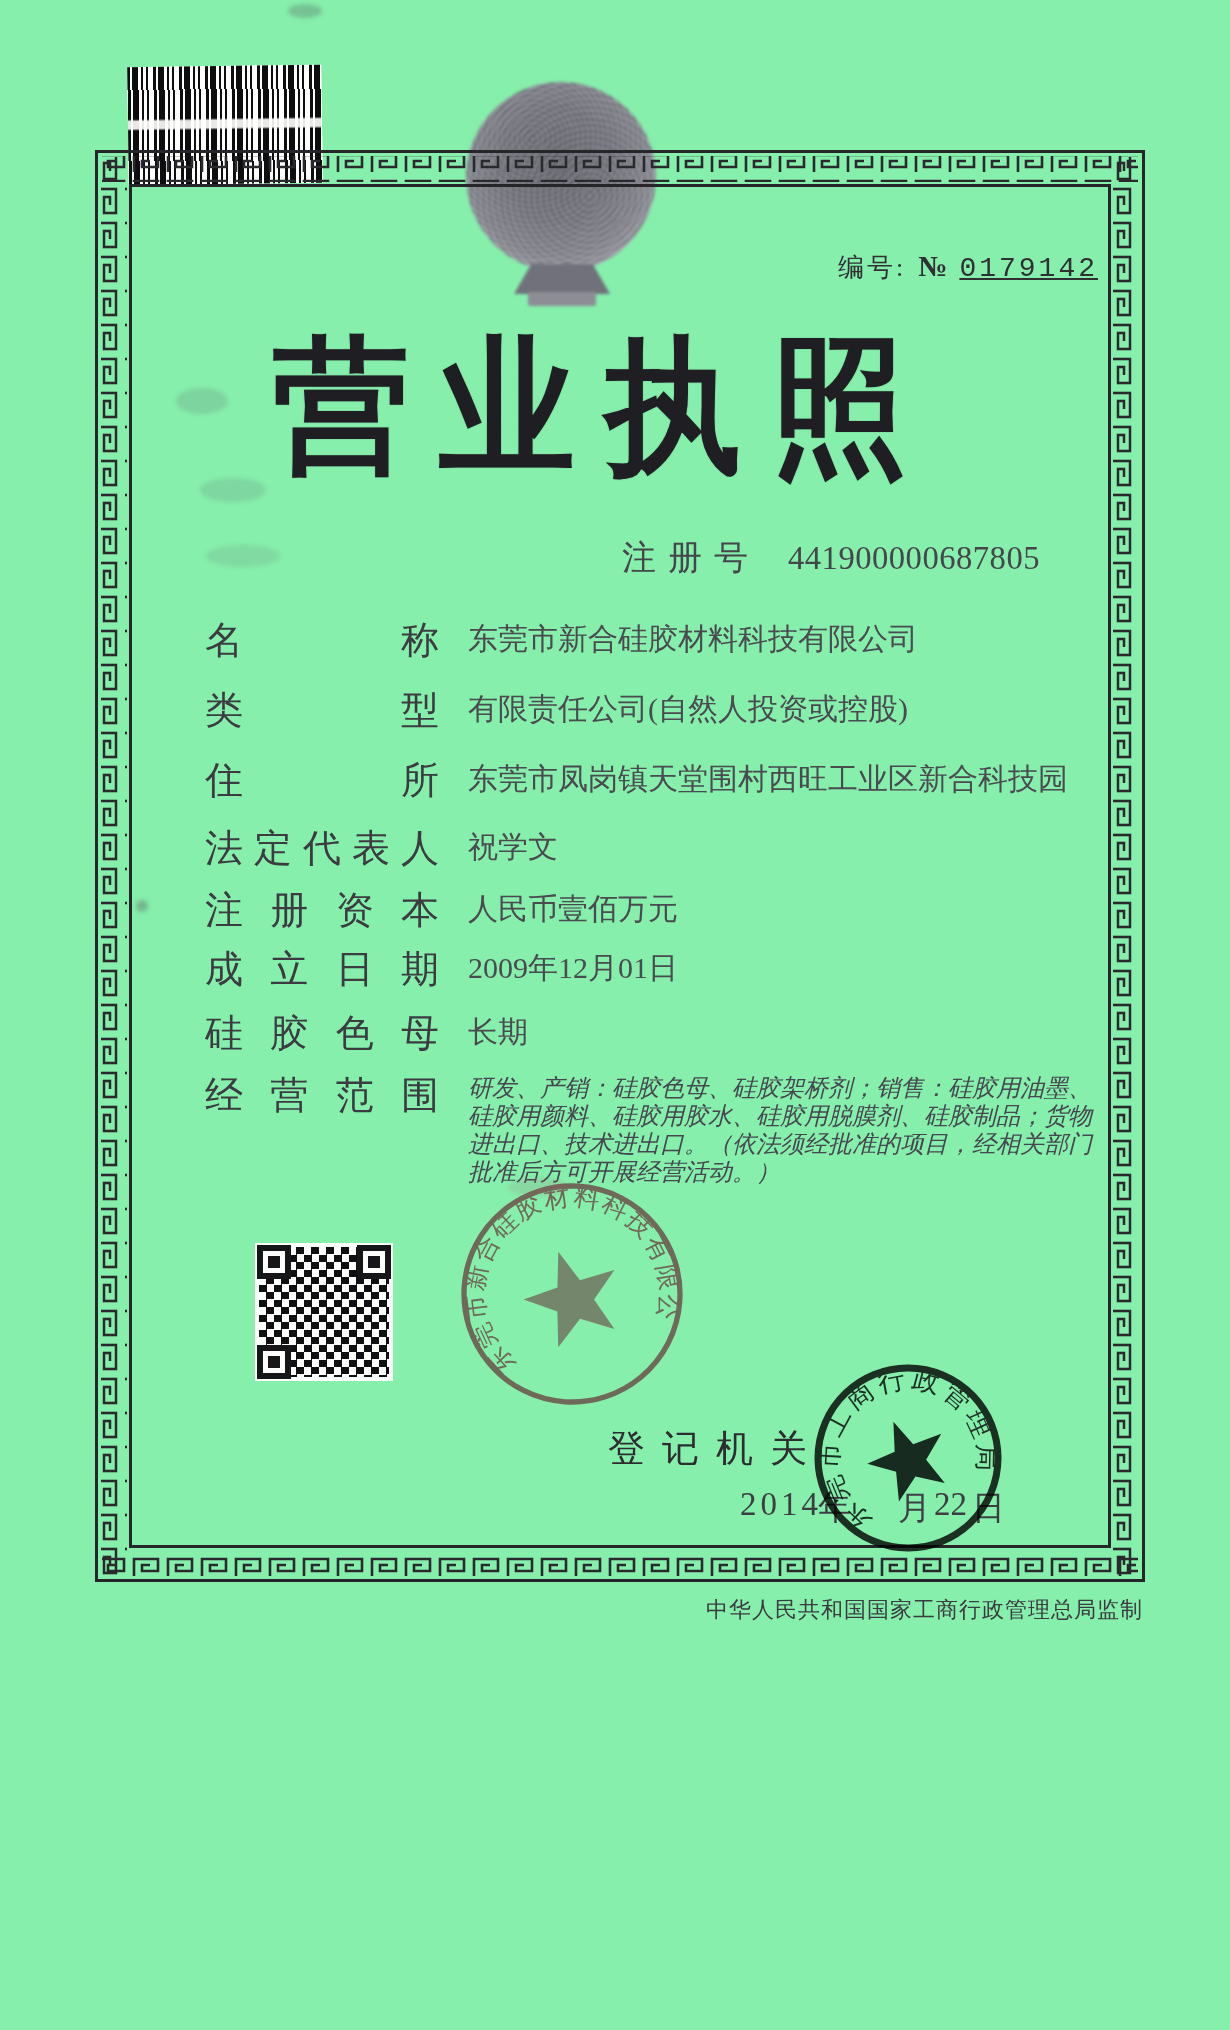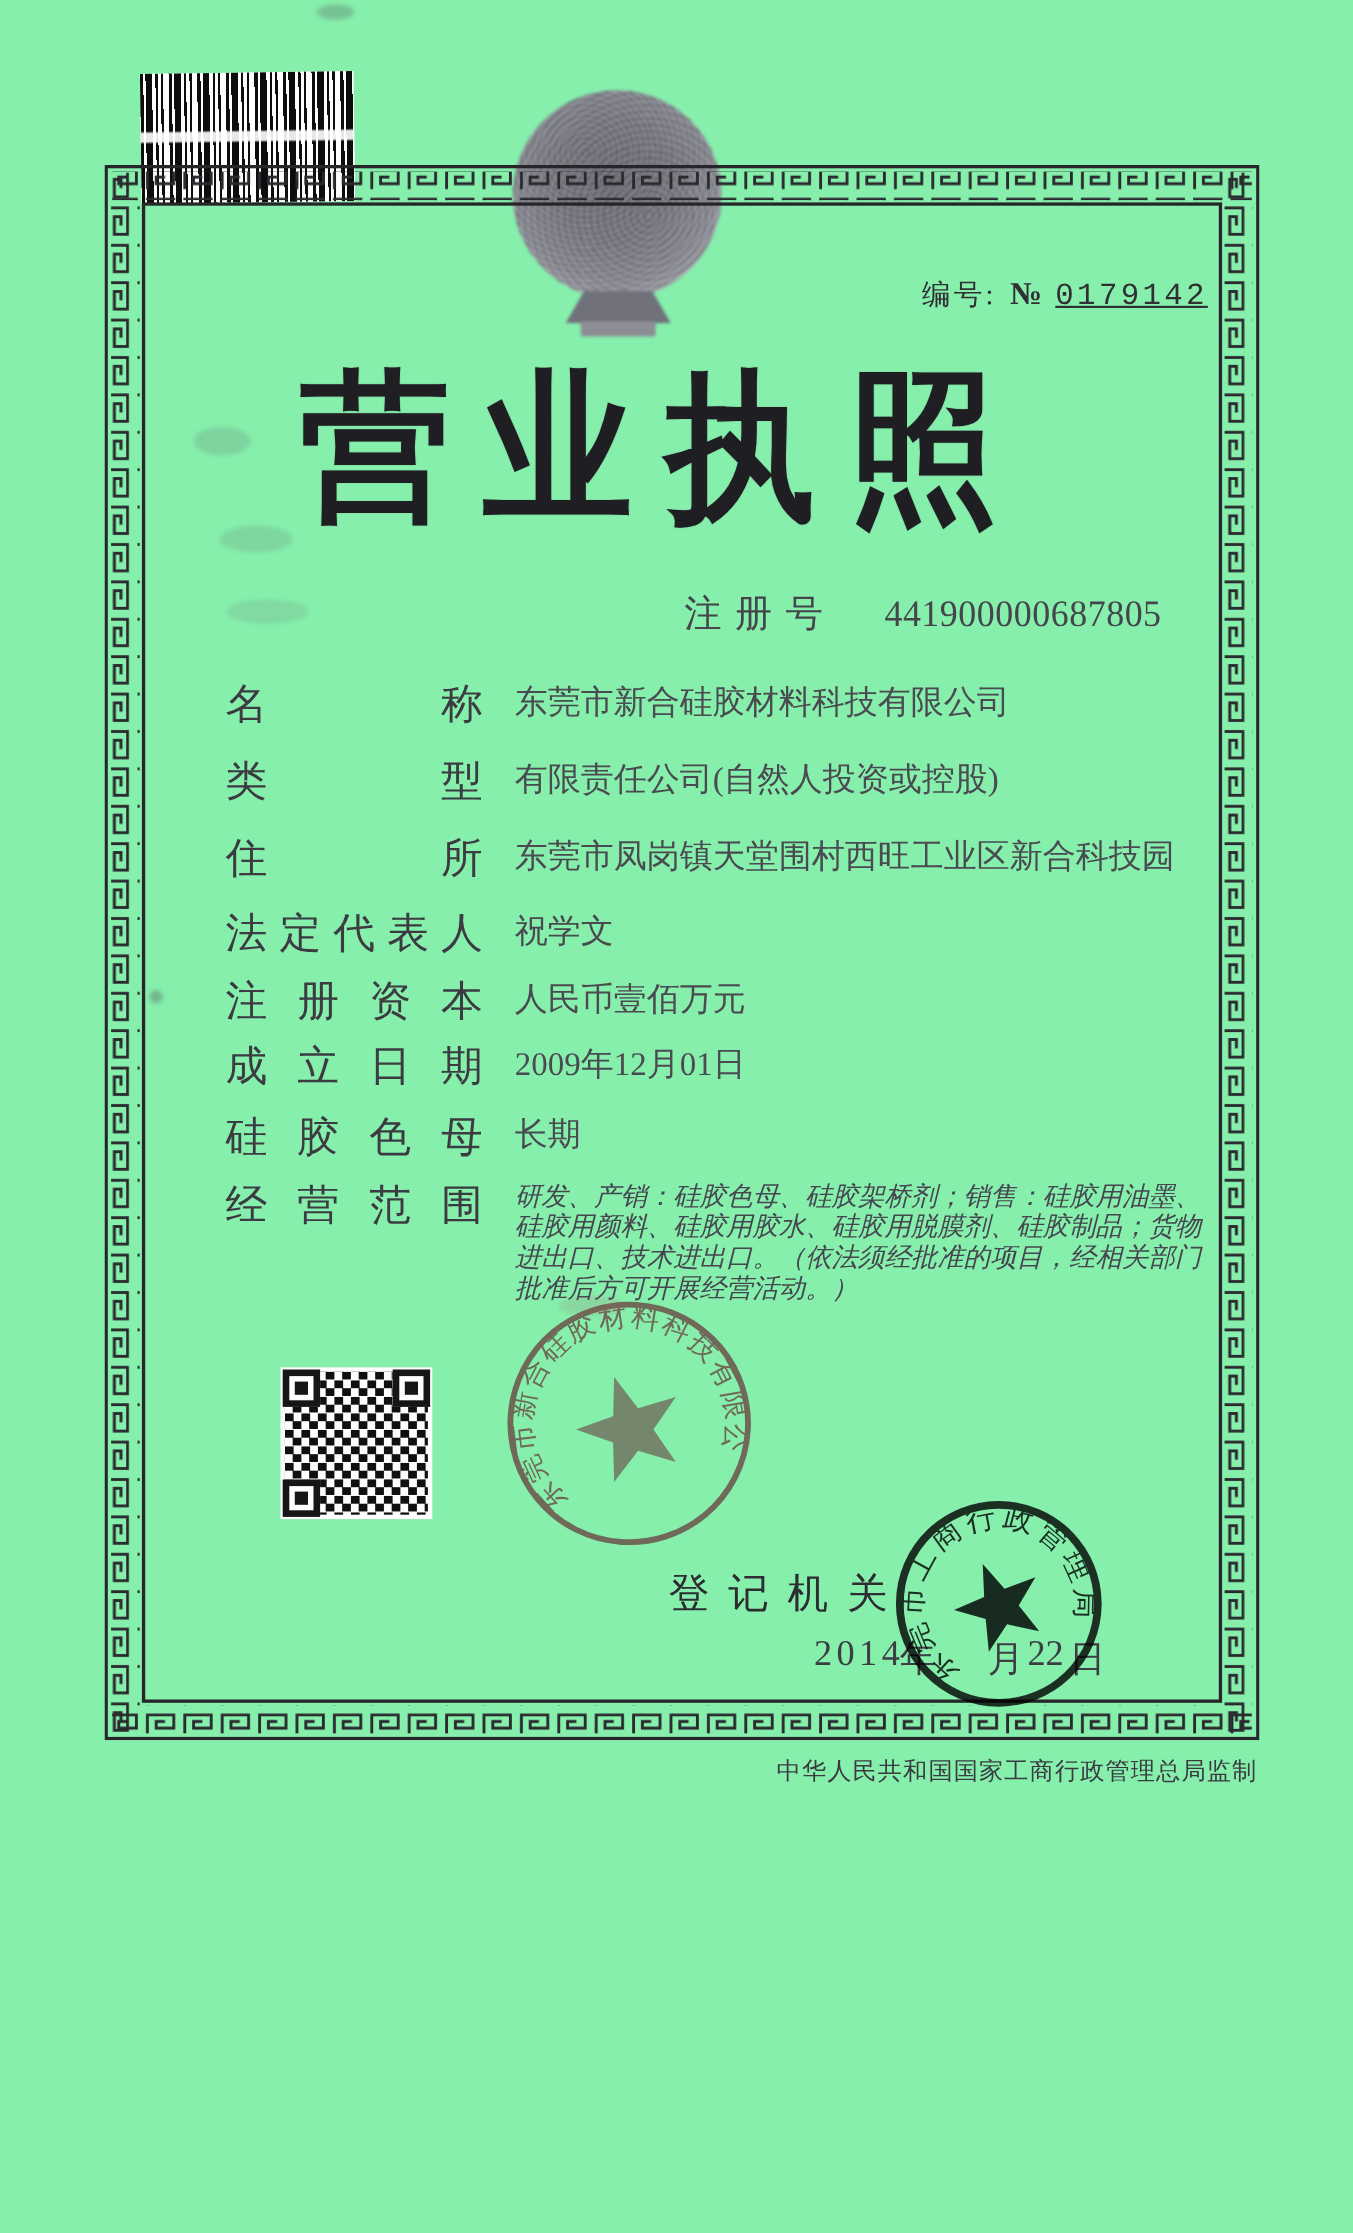--- a/index.html
+++ b/index.html
@@ -41,21 +41,21 @@
   .serial-number{font-size:28px;letter-spacing:3px;font-family:"Liberation Mono",monospace;text-decoration:underline;}
   
   .title{
     position:absolute;left:95px;top:330px;width:1050px;margin:0;text-align:center;
     font-family:"Liberation Sans",sans-serif;font-weight:900;color:#1f1f23;
     font-size:136px;line-height:1.05;letter-spacing:30px;
     transform:scaleY(1.08) translateX(-15px);transform-origin:top center;
     text-shadow:0 0 1px rgba(60,60,65,.55);
   }
   
-  .regno{position:absolute;left:622px;top:535px;display:flex;align-items:baseline;gap:44px;color:#45454c;}
+  .regno{position:absolute;left:622px;top:535px;display:flex;align-items:baseline;gap:28px;color:#45454c;}
   .regno-label{font-size:34px;letter-spacing:12px;}
   .regno-value{font-size:34px;letter-spacing:0.5px;transform:scaleX(.96);transform-origin:left;}
   
   .row{position:absolute;left:205px;width:920px;}
   .row-1{top:615px}.row-2{top:685px}.row-3{top:755px}.row-4{top:823px}
   .row-5{top:885px}.row-6{top:944px}.row-7{top:1008px}.row-8{top:1070px}
   .flabel{
     position:absolute;left:0;top:0;width:234px;
     font-size:38px;color:#3b3b41;
     text-align:justify;text-align-last:justify;text-justify:inter-character;

